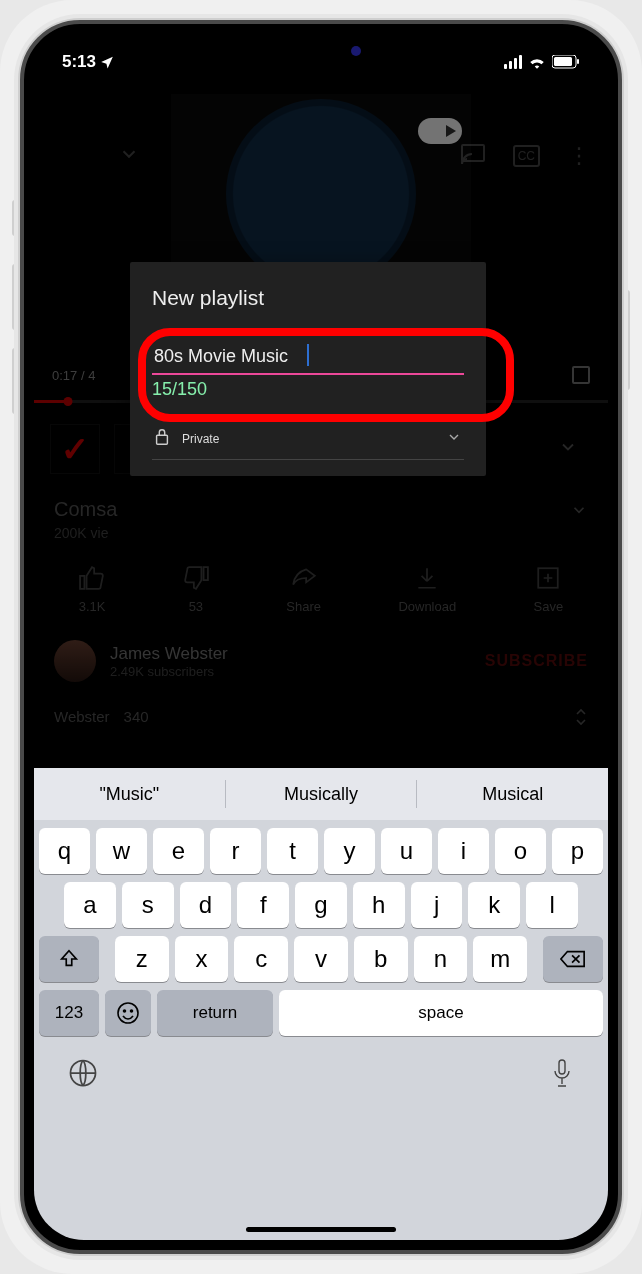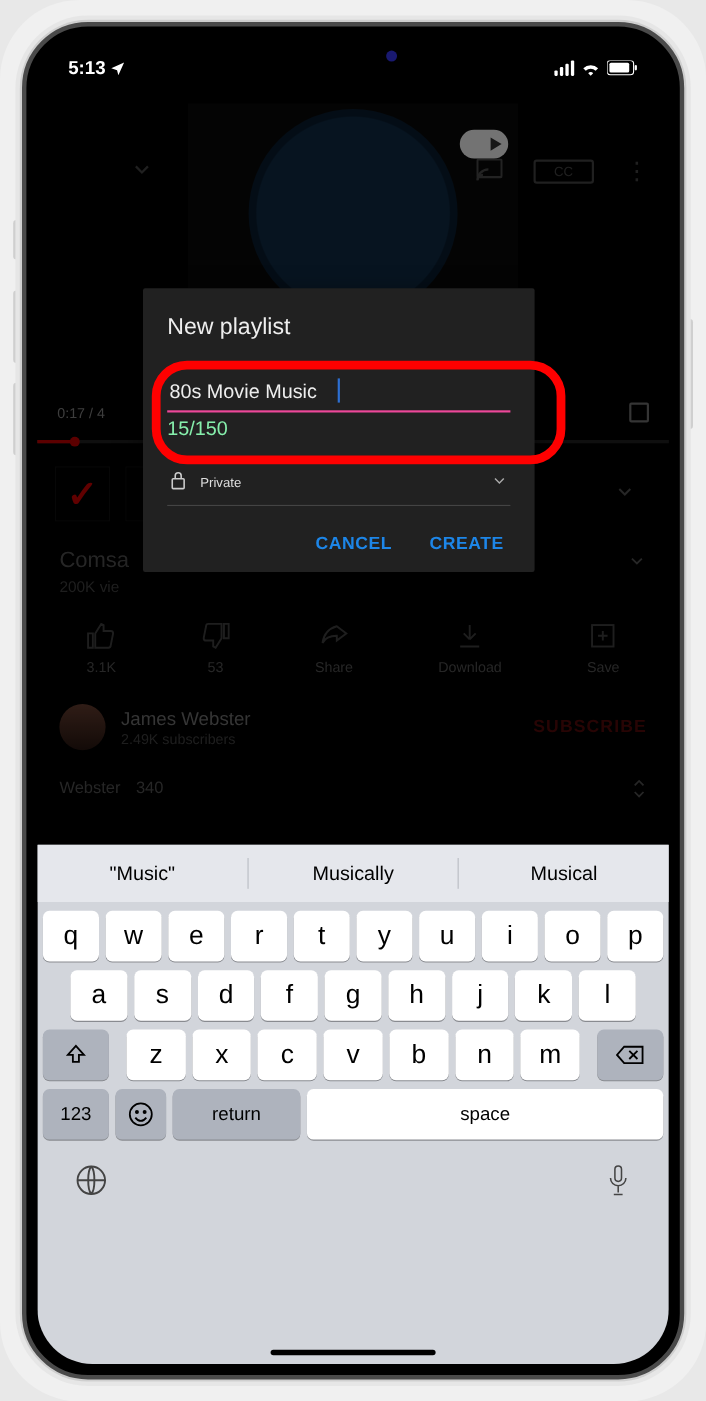--- a/index.html
+++ b/index.html
@@ -148,21 +148,21 @@
               </svg>
           </span>
           <span class="spacer"></span>
           <span class="tc-icon">
             <svg width="24" height="20" viewBox="0 0 24 20" fill="none" stroke="#ccc" stroke-width="2">
                 <rect x="1" y="1" width="22" height="16" rx="1"></rect>
                 <path d="M1 20a10 10 0 0110-10" fill="none"></path>
                 <path d="M1 20a5 5 0 015-5" fill="none"></path>
               </svg>
           </span>
-          <span class="tc-icon" style="border:2px solid #ccc;border-radius:3px;font-size:12px;padding:2px 17px;font-weight:normal;color:#ccc;">CC</span>
+          <span class="tc-icon" style="border:2px solid #ccc;border-radius:3px;font-size:12px;padding:2px 3px;font-weight:normal;color:#ccc;">CC</span>
           <span class="tc-icon" style="font-size:22px;color:#ccc;">⋮</span>
         </div>
 
         <div class="time-row">
           <span>0:17</span>&nbsp;
           <span>/ 4</span>
           <span class="fs"></span>
         </div>
         <div class="prog-track">
             <div class="prog-fill"></div>
@@ -256,24 +256,20 @@
                 <rect x="2" y="8" width="12" height="10" rx="1"></rect>
                 <path d="M5 8V5a3 3 0 016 0v3"></path>
               </svg>
           </span>
           <span>Private</span>
           <span class="chev">
             <svg width="16" height="16" viewBox="0 0 24 24" fill="none" stroke="#aaa" stroke-width="2">
                 <path d="M6 9l6 6 6-6"></path>
               </svg>
           </span>
-        </div>
-        <div class="modal-actions">
-          <button>CANCEL</button>
-          <button>CREATE</button>
         </div>
       </div>
 
       <div class="highlight-ring"></div>
 
       <div class="keyboard">
         <div class="suggest">
           <div class="sug">"Music"</div>
           <div class="sug-sep"></div>
           <div class="sug">Musically</div>

